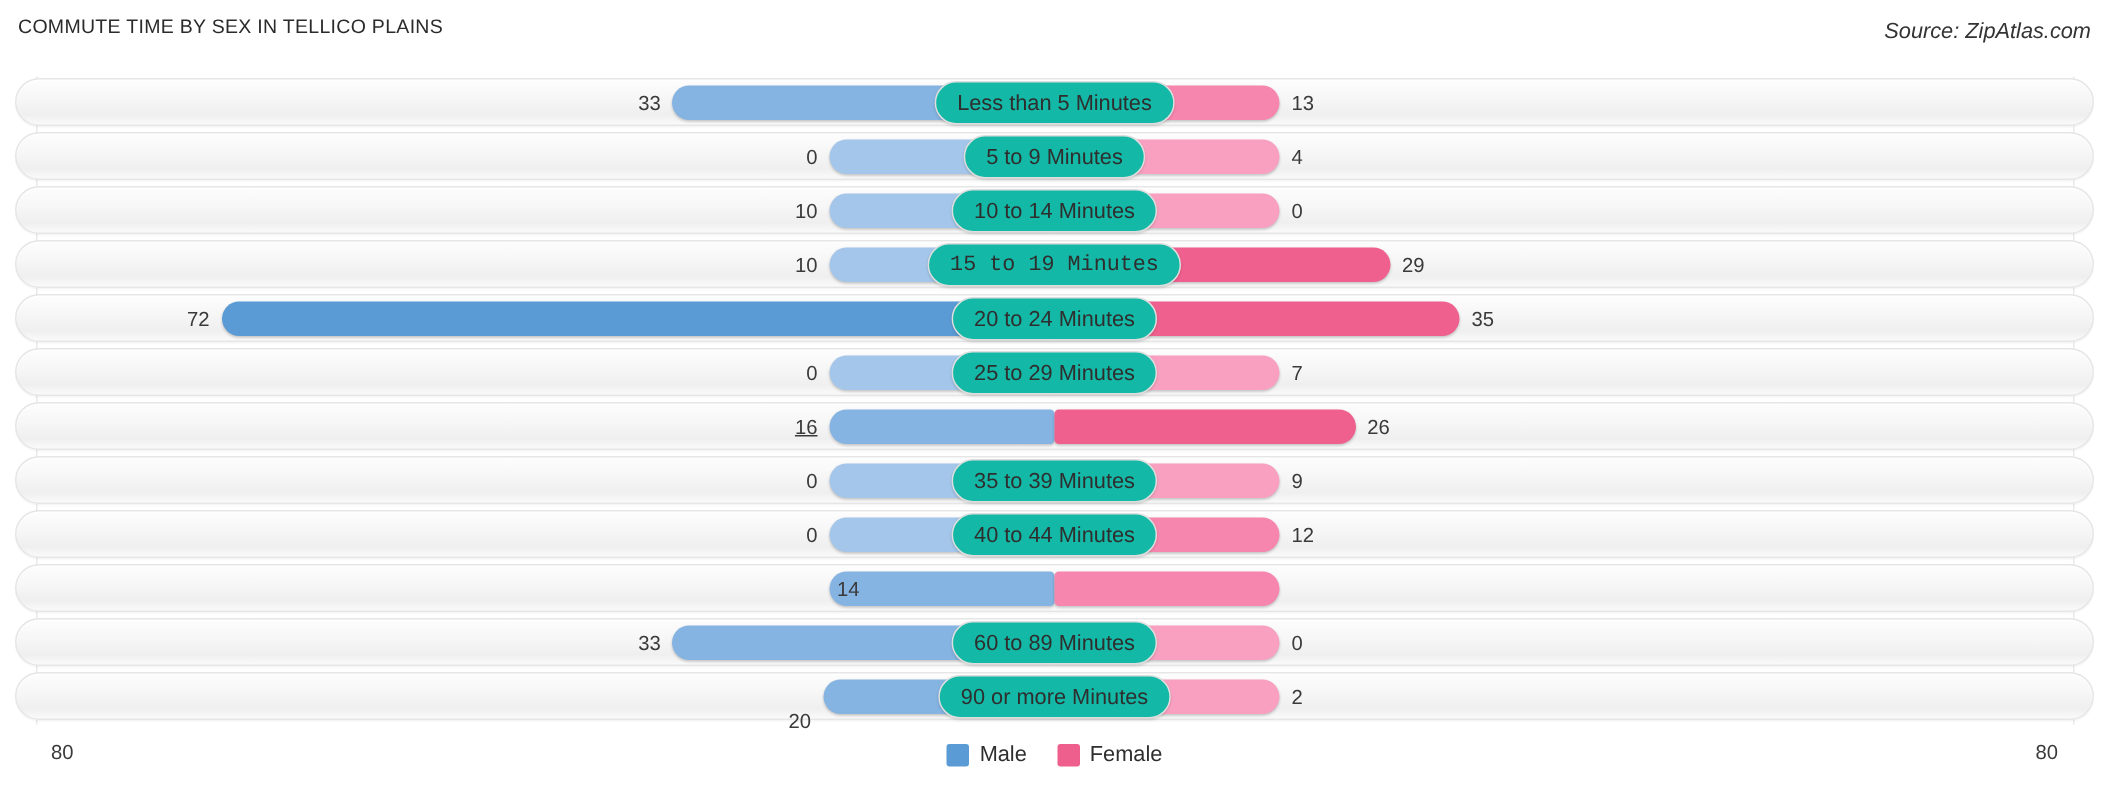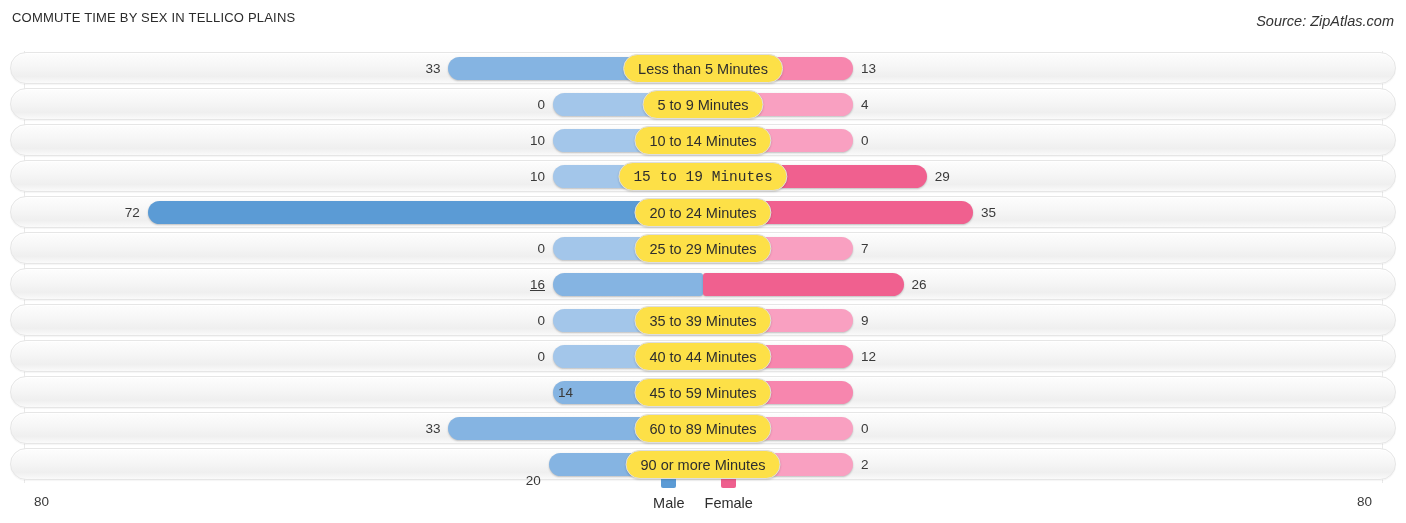--- a/index.html
+++ b/index.html
@@ -85,21 +85,21 @@
   .val.left  { text-align: right; }
   .val.right { text-align: left; }
 
   
   .pill {
     position: absolute;
     top: 3px;
     height: 29px;
     line-height: 29px;
     transform: translateX(-50%);
-    background: #fde047;
+    background: #14b8a6;
     border: 1px solid #dedede;
     border-radius: 15px;
     font-size: 14.5px;
     color: #2e2e2e;
     padding: 0 14px;
     white-space: nowrap;
     text-align: center;
     box-shadow: 0 1px 2px rgba(0,0,0,0.16);
     z-index: 5;
   }
@@ -116,21 +116,21 @@
 
   .legend {
     position: absolute;
     left: 0; right: 0;
     bottom: 12px;
     display: flex;
     justify-content: center;
     align-items: center;
     gap: 20px;
   }
-  .legend-item { display: flex; align-items: center; gap: 7px; flex-direction: column; }
+  .legend-item { display: flex; align-items: center; gap: 7px; }
   .legend-swatch { width: 15px; height: 15px; border-radius: 2px; }
   .legend-text { font-size: 14.5px; color: #2e2e2e; }
 
   .axis-tick {
     position: absolute;
     top: 51px;
     width: 1px;
     height: 432px;
     background: #e9e9e9;
   }
@@ -217,21 +217,20 @@
         <div class="val left" style="left: 483px; width: 52px;">0</div>
         <div class="val right" style="left: 851px; width: 52px;">12</div>
         <div class="pill" style="left: 693px;">40 to 44 Minutes</div>
       </div>
       <div class="row">
         <div class="track"></div>
         <div class="bar male" style="left: 543px; width: 150px; background: rgb(133, 180, 226);"></div>
         <div class="bar female" style="left: 693px; width: 150px; background: rgb(247, 134, 174);"></div>
         <div class="val left" style="left: 511px; width: 52px; text-align: right;">14</div>
         <div class="val right" style="left: 851px; width: 52px; margin-top: 29px;">18</div>
-        <div class="pill" style="left: 693px;">45 to 59 Minutes</div>
       </div>
       <div class="row">
         <div class="track"></div>
         <div class="bar male" style="left: 438.488px; width: 254.512px; background: rgb(133, 180, 226);"></div>
         <div class="bar female" style="left: 693px; width: 150px; background: rgb(249, 160, 193);"></div>
         <div class="val left" style="left: 378.488px; width: 52px;">33</div>
         <div class="val right" style="left: 851px; width: 52px;">0</div>
         <div class="pill" style="left: 693px;">60 to 89 Minutes</div>
       </div>
       <div class="row">

